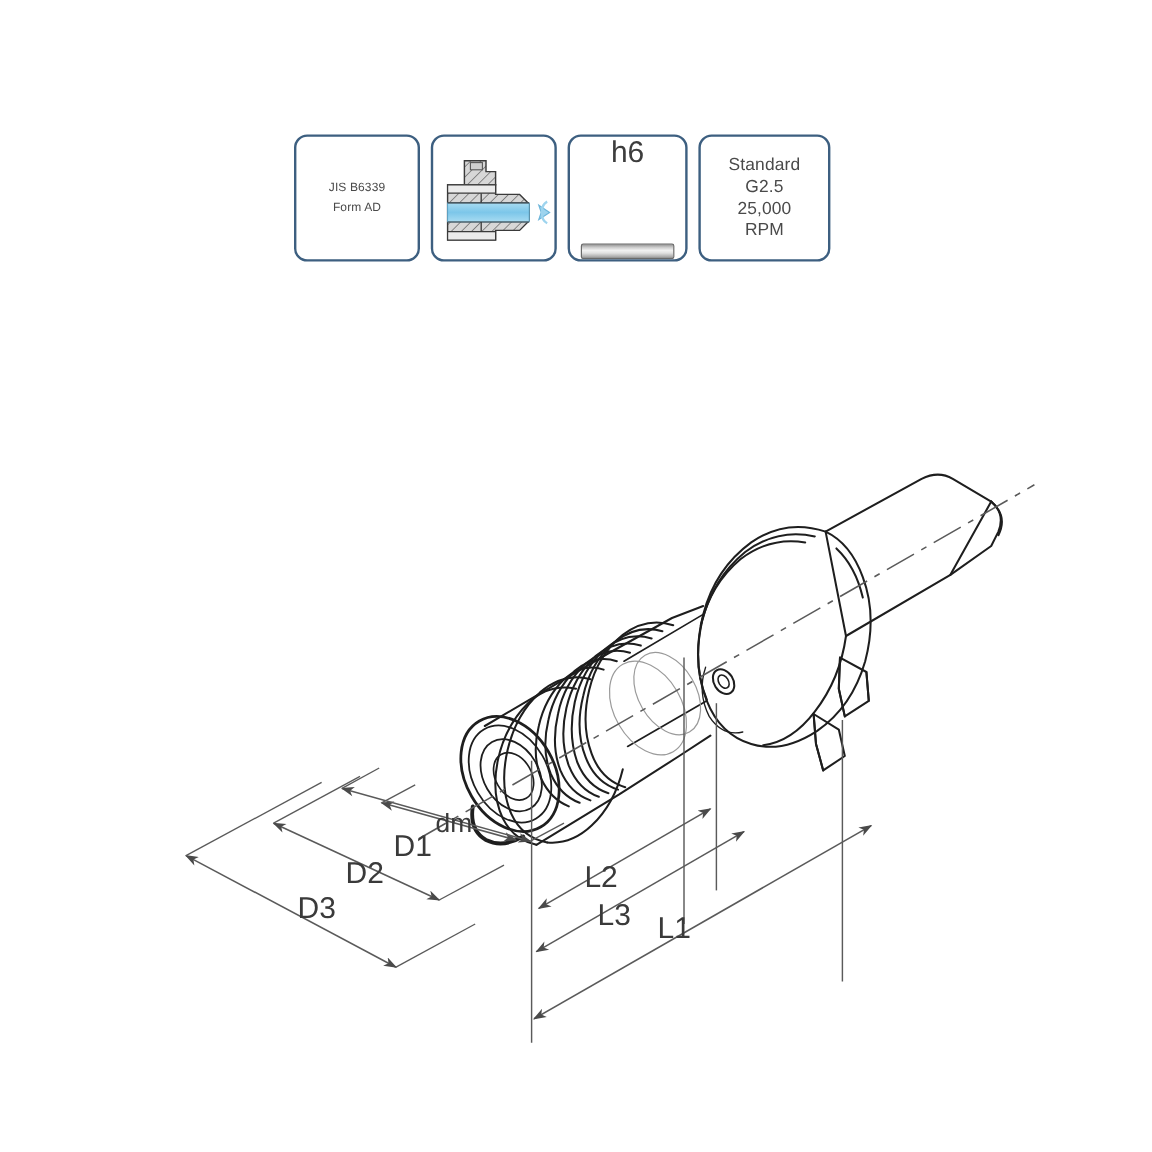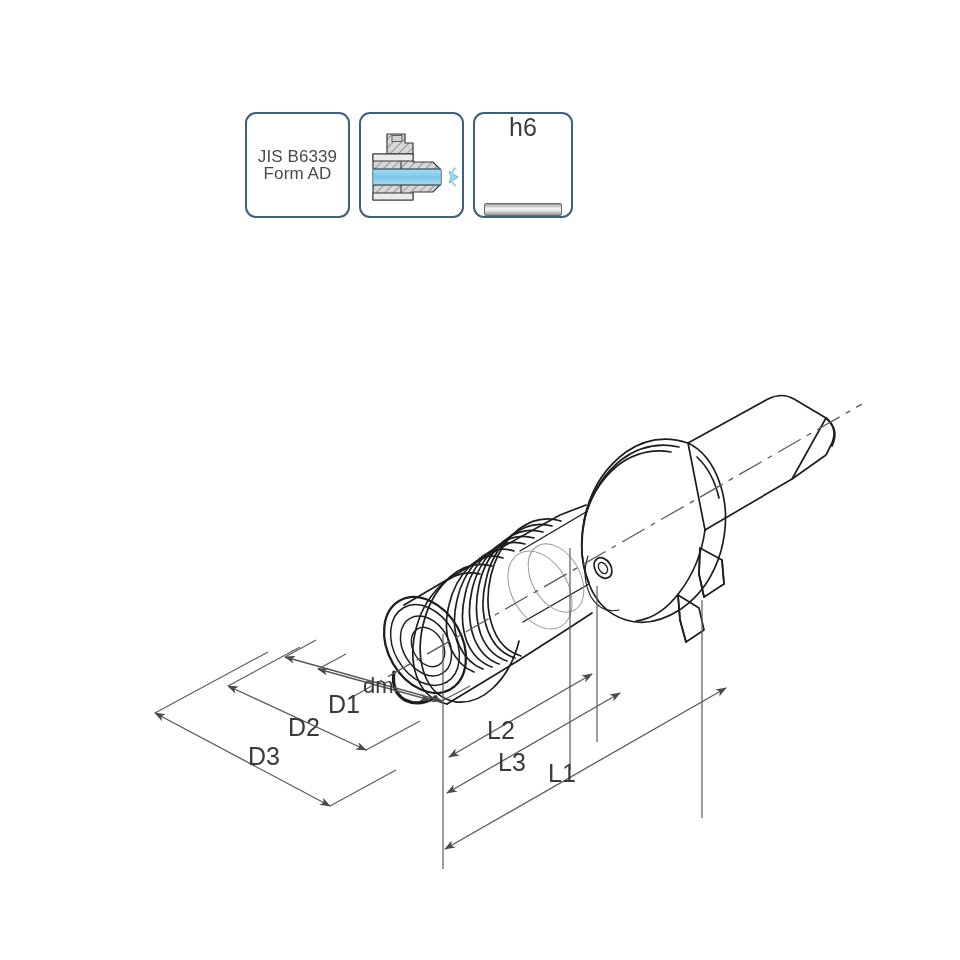--- a/index.html
+++ b/index.html
@@ -38,21 +38,21 @@
     border: 2px solid #3d5f80;
     border-radius: 11px;
     box-sizing: border-box;
     display: flex;
     flex-direction: column;
     align-items: center;
     justify-content: center;
     overflow: hidden;
   }
   .badge-text {
-    font-size: 17px;
+    font-size: 10px;
     line-height: 17px;
     text-align: center;
     color: #4a4a4a;
     letter-spacing: .1px;
     white-space: pre-line;
   }
 
   .badge-std     { width: 105px; height: 106px; }
   .badge-coolant { width: 105px; height: 106px; padding: 0; }
   .badge-tol     { width: 100px; height: 106px; justify-content: space-between; }
@@ -143,20 +143,26 @@
         <path d="M97,63 L88,57 L90,63 L88,69 Z" fill="#9ed4ee" stroke="#6fb6da" stroke-width="1"></path>
         <path d="M95,54 C89,57 89,69 95,72" fill="none" stroke="#9ed4ee" stroke-width="2"></path>
       </svg>
     </div>
 
     <div class="badge badge-tol">
       <div class="tol-label">h6</div>
       <div class="tol-shaft"></div>
     </div>
 
+    <div class="badge badge-bal">
+      <div class="badge-text bal-text">Standard
+G2.5
+25,000
+RPM</div>
+    </div>
   </div>
 
   <div id="drawing">
     <svg width="960" height="960" viewBox="0 0 960 960">
       <defs>
         <marker id="arr" markerWidth="12" markerHeight="12" refX="10" refY="4" orient="auto" markerUnits="userSpaceOnUse">
           <path d="M0,0 L11,4 L0,8 L3,4 Z" fill="#4a4a4a"></path>
         </marker>
         <marker id="arrb" markerWidth="12" markerHeight="12" refX="1" refY="4" orient="auto" markerUnits="userSpaceOnUse">
           <path d="M11,0 L0,4 L11,8 L8,4 Z" fill="#4a4a4a"></path>

